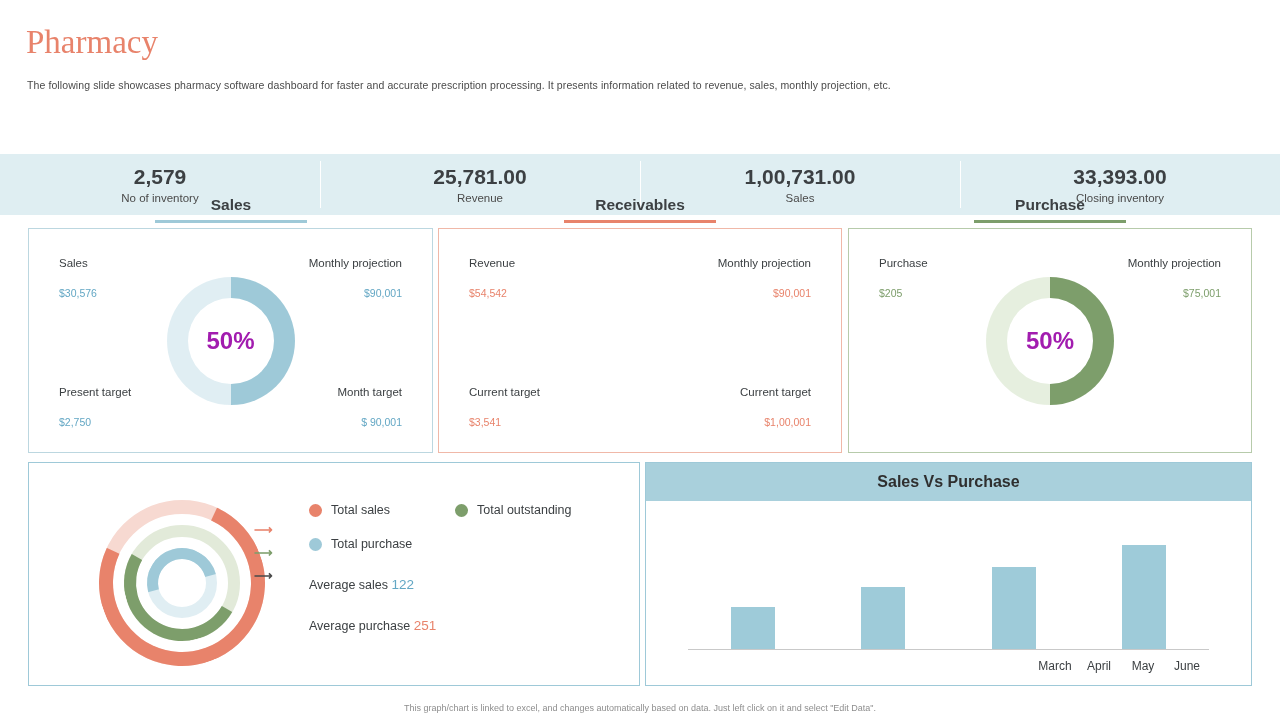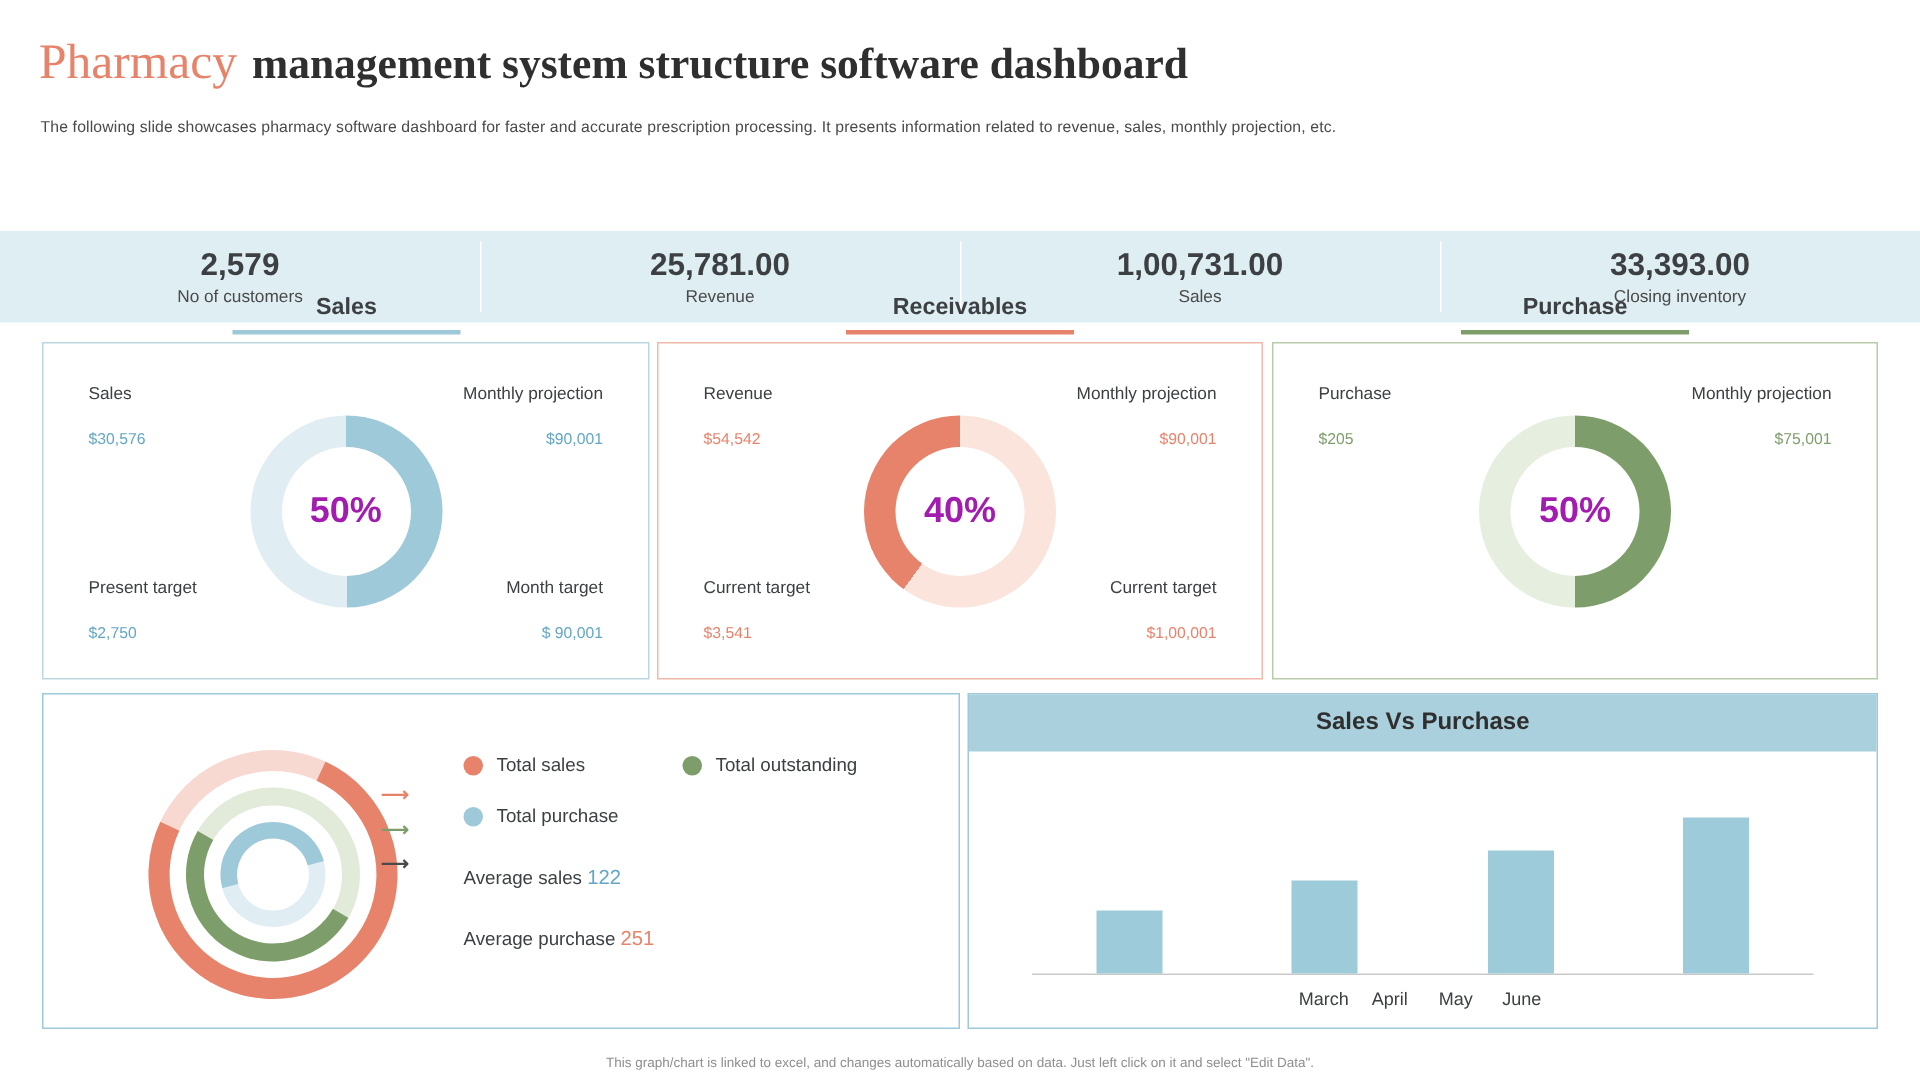--- a/index.html
+++ b/index.html
@@ -304,21 +304,21 @@
     align-items: flex-end;
     justify-content: space-around;
   }
   .bar {
     width: 44px;
     background: #9ecbd9;
   }
   .bar-labels {
     margin: 0 42px;
     display: flex;
-    justify-content: center;
+    justify-content: flex-end;
     padding-top: 9px;
     font-size: 12px;
     color: #3c4043;
   }
   .bar-labels span { width: 44px; text-align: center; }
 
   .footnote {
     position: absolute;
     left: 0;
     top: 703px;
@@ -326,28 +326,27 @@
     text-align: center;
     font-size: 9px;
     color: #8e8e8e;
   }
 </style>
 </head>
 <body>
 
 <div class="title-row">
   <span class="title-brand">Pharmacy</span>
-  <span class="title-rest">management system structure software dashboard</span>
 </div>
 <div class="subtitle">The following slide showcases pharmacy software dashboard for faster and accurate prescription processing. It presents information related to revenue, sales, monthly projection, etc.</div>
 
 <div class="kpi-strip">
   <div class="kpi">
     <div class="kpi-value">2,579</div>
-    <div class="kpi-label">No of customers</div>
+    <div class="kpi-label">No of inventory</div>
   </div>
   <div class="kpi">
     <div class="kpi-value">25,781.00</div>
     <div class="kpi-label">Revenue</div>
   </div>
   <div class="kpi">
     <div class="kpi-value">1,00,731.00</div>
     <div class="kpi-label">Sales</div>
   </div>
   <div class="kpi">
@@ -394,24 +393,20 @@
     <span>Monthly projection</span>
     <span class="amt">$90,001</span>
   </div>
   <div class="corner c-bl red">
     <span>Current  target</span>
     <span class="amt">$3,541</span>
   </div>
   <div class="corner c-br red">
     <span>Current  target</span>
     <span class="amt">$1,00,001</span>
-  </div>
-  <div class="donut-wrap">
-    <div class="donut" style="background: conic-gradient(#fae4dc 0deg 216deg, #e8836b 216deg 360deg);"></div>
-    <div class="donut-pct">40%</div>
   </div>
 </div>
 
 <div class="card card-purch">
   <div class="corner c-tl green">
     <span>Purchase</span>
     <span class="amt">$205</span>
   </div>
   <div class="corner c-tr green">
     <span>Monthly projection</span>

